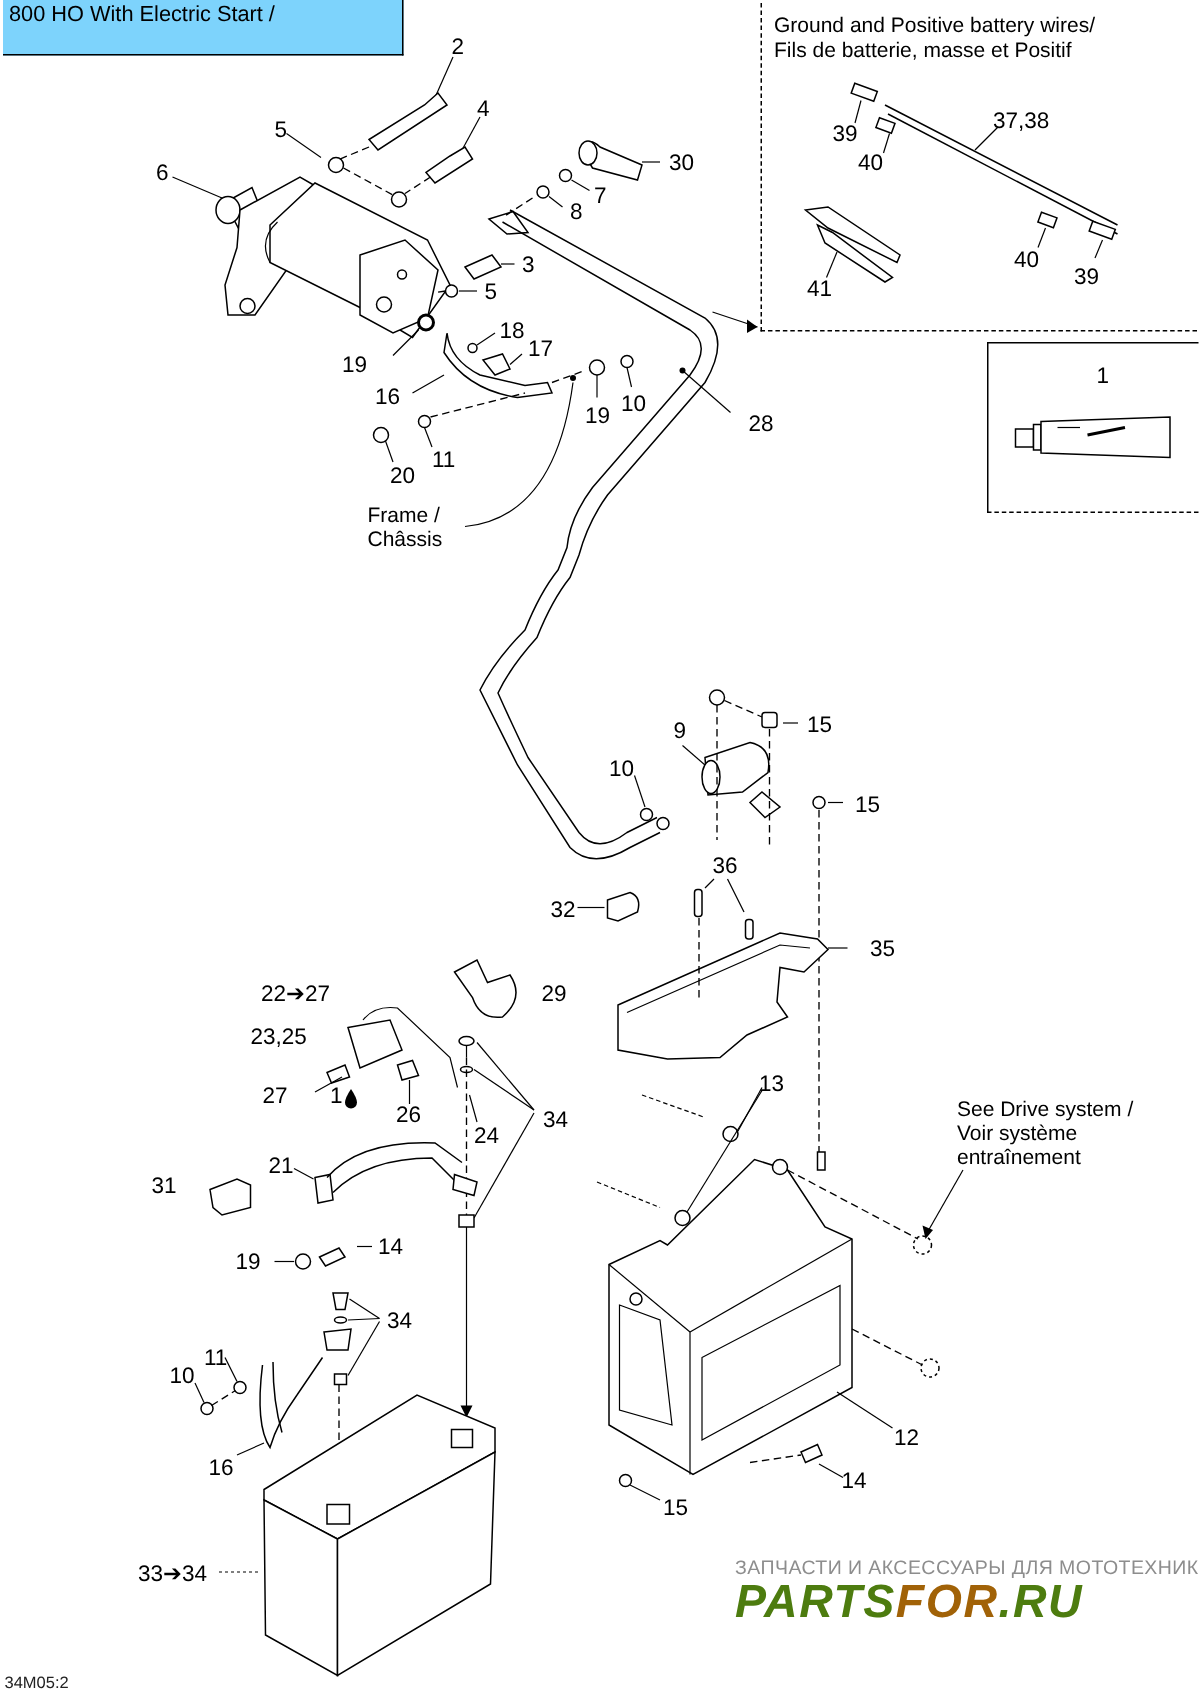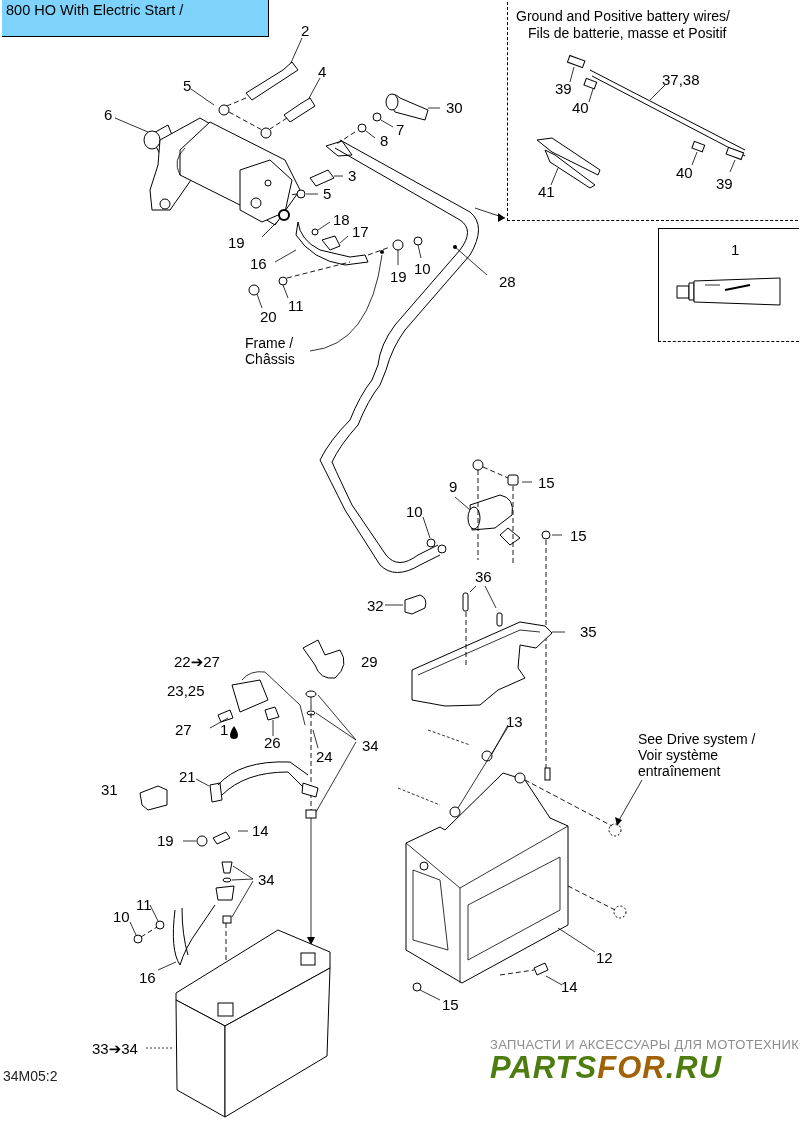--- a/index.html
+++ b/index.html
@@ -8,21 +8,21 @@
   .ln { stroke: #000; stroke-width: 1; fill: none; }
   .thin { stroke: #000; stroke-width: 0.8; fill: none; }
   .dash { stroke: #000; stroke-width: 0.9; fill: none; stroke-dasharray: 5 3; }
   .part { stroke: #000; stroke-width: 1; fill: #fff; }
   .callout { font-family: "Liberation Sans", sans-serif; font-size: 15px; fill: #000; }
   .note { font-family: "Liberation Sans", sans-serif; font-size: 14px; fill: #000; }
   .title-box { position: absolute; left: 2px; top: 0px; width: 266px; height: 36px; border-right: 1.5px solid #000; border-bottom: 1.5px solid #000; background: #7dd3fc; }
   .title-line { position: absolute; left: 4px; font-size: 14.5px; line-height: 16px; color: #000; white-space: nowrap; }
   .inset-box { position: absolute; border: 1.5px dashed #000; background: transparent; }
   .inset-title { position: absolute; font-size: 14px; line-height: 17px; color: #000; white-space: nowrap; }
-  .code { position: absolute; left: 3px; top: 1068px; font-size: 14px; color: #222; }
+  .code { position: absolute; left: 3px; top: 1116px; font-size: 11px; color: #222; }
   .wm-sub { position: absolute; left: 490px; top: 1037px; font-size: 13px; color: #8d8d8d; letter-spacing: 0.3px; white-space: nowrap; }
   .wm-main { position: absolute; left: 490px; top: 1050px; font-size: 31px; font-weight: bold; font-style: italic; letter-spacing: 1px; white-space: nowrap; }
   .wm-a { color: #4d7c0f; }
   .wm-b { color: #a16207; }
 </style>
 </head>
 <body>
 
 <svg id="diagram" viewBox="0 0 800 1131" xmlns="http://www.w3.org/2000/svg">
 
@@ -325,21 +325,21 @@
     <text class="note" x="638" y="776">entraînement</text>
   </g>
 </svg>
 
 <div class="title-box">
   <div class="title-line" style="top:2px">800 HO With Electric Start  /</div>
 </div>
 
 <div class="inset-box" style="left:507px; top:2px; width:290px; height:218px; border-top:none; border-right:none;">
   <div class="inset-title" style="left:8px; top:6px;">Ground and Positive battery wires/</div>
-  <div class="inset-title" style="left:20px; top:23px;">Fils de batterie, masse et Positif</div>
+  <div class="inset-title" style="left:8px; top:23px;">Fils de batterie, masse et Positif</div>
 </div>
 
 <div class="inset-box" style="left:658px; top:228px; width:140px; height:112px; border-right:none; border-top:1.5px solid #000; border-left:1.5px solid #000;"></div>
 
 <div class="code">34M05:2</div>
 
 <div class="wm-sub">ЗАПЧАСТИ И АКСЕССУАРЫ ДЛЯ МОТОТЕХНИКИ</div>
 <div class="wm-main">
   <span class="wm-a">PARTS</span><span class="wm-b">FOR</span><span class="wm-a">.RU</span>
 </div>

